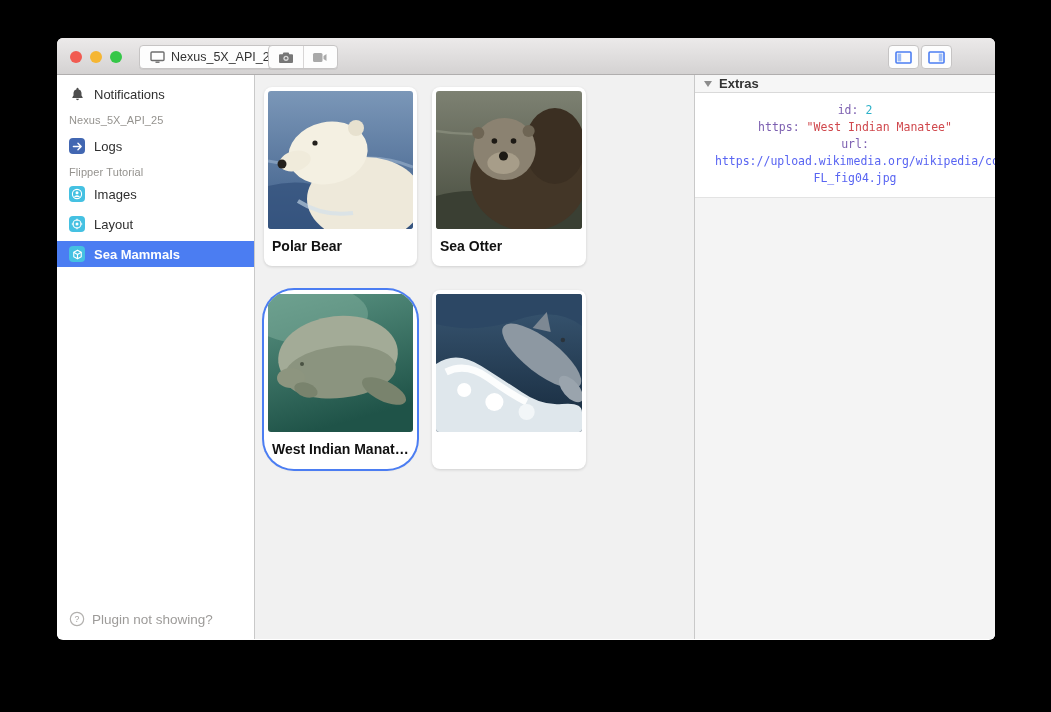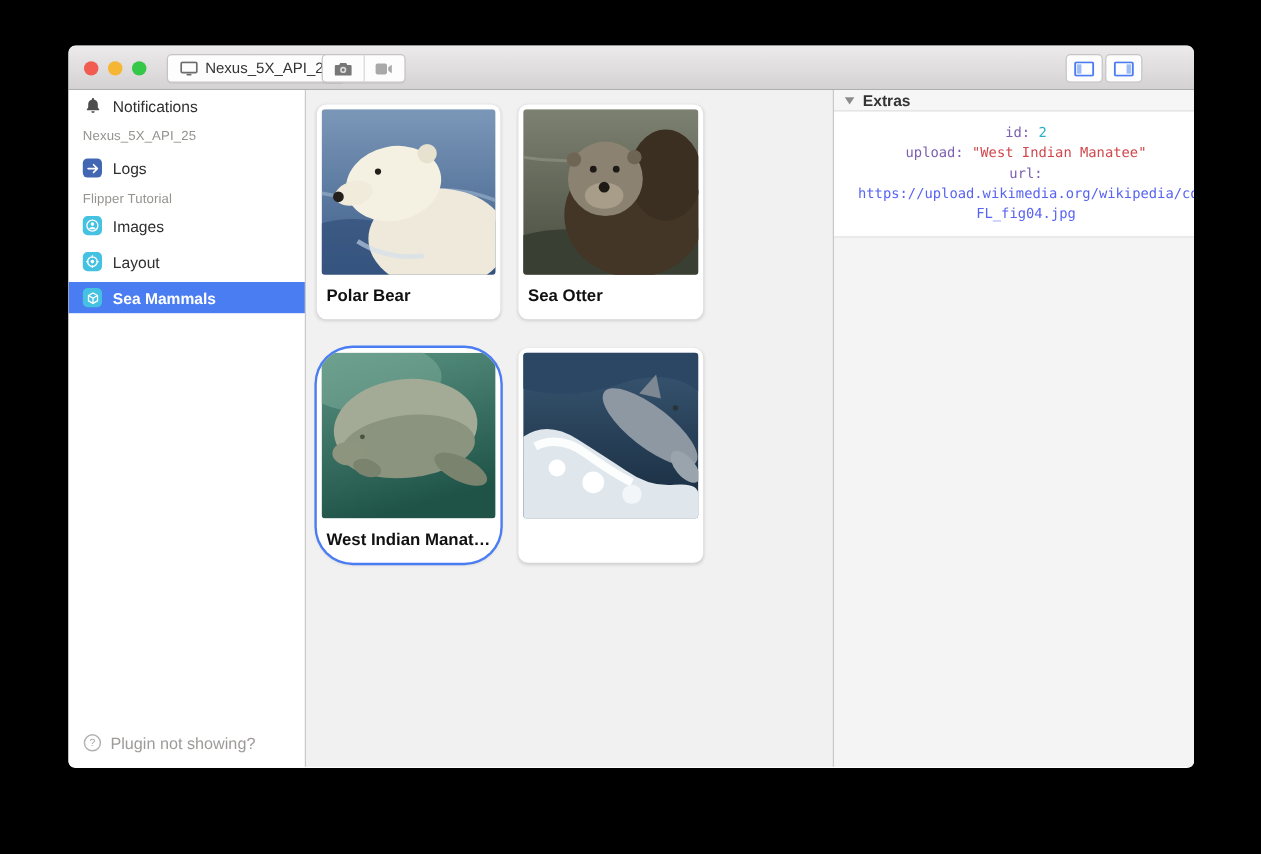--- a/index.html
+++ b/index.html
@@ -28,21 +28,21 @@
   .cap-group { left:211px; width:70px; padding:0; }
   .cap-seg { flex:1; height:100%; display:flex; align-items:center; justify-content:center; }
   .cap-seg + .cap-seg { border-left:1px solid #d8d6d6; }
   .tgl { position:absolute; top:7px; width:31px; height:24px; background:#fdfdfd;
          border:1px solid #c6c4c4; border-radius:4px; display:flex; align-items:center; justify-content:center; }
   .tgl.left  { right:76px; }
   .tgl.right { right:43px; }
 
   
   .wbody { display:flex; height:564px; }
-  .sidebar { position:relative; width:198px; background:#fff; border-right:1px solid #c9c9c9; }
+  .sidebar { position:relative; width:198px; background:#fff; border-right:1px solid #c9c9c9; padding-top:6px; }
   .main { position:relative; width:440px; background:#f1f1f1; border-right:1px solid #c9c9c9; }
   .rightpanel { position:relative; width:300px; background:#f4f4f4; display:flex; flex-direction:column; }
 
   
   .side-row { display:flex; align-items:center; height:26px; padding-left:12px;
               font-size:13px; color:#2f2f2f; cursor:default; }
   .side-row .badge { width:16px; height:16px; border-radius:4px; margin-right:9px;
                      display:flex; align-items:center; justify-content:center; flex:none; }
   .badge.darkblue { background:#4267b2; }
   .badge.cyan     { background:#45c1e2; }
@@ -319,21 +319,21 @@
         </div>
       </div>
 
       <div class="rightpanel">
         <div class="extras-header">
           <span class="chev-down"></span>
           <span>Extras</span>
         </div>
         <div class="extras-content">
           <div><span class="jkey">id:</span> <span class="jnum">2</span></div>
-          <div><span class="jkey">upload:</span> <span class="jstr">"West Indian Manatee"</span></div>
+          <div><span class="jkey">https:</span> <span class="jstr">"West Indian Manatee"</span></div>
           <div><span class="jkey">url:</span></div>
           <div><span class="jurl">https://upload.wikimedia.org/wikipedia/com</span></div>
           <div><span class="jurl">FL_fig04.jpg</span></div>
         </div>
         <div class="extras-rest"></div>
       </div>
 
     </div>
   </div>
 </div>

